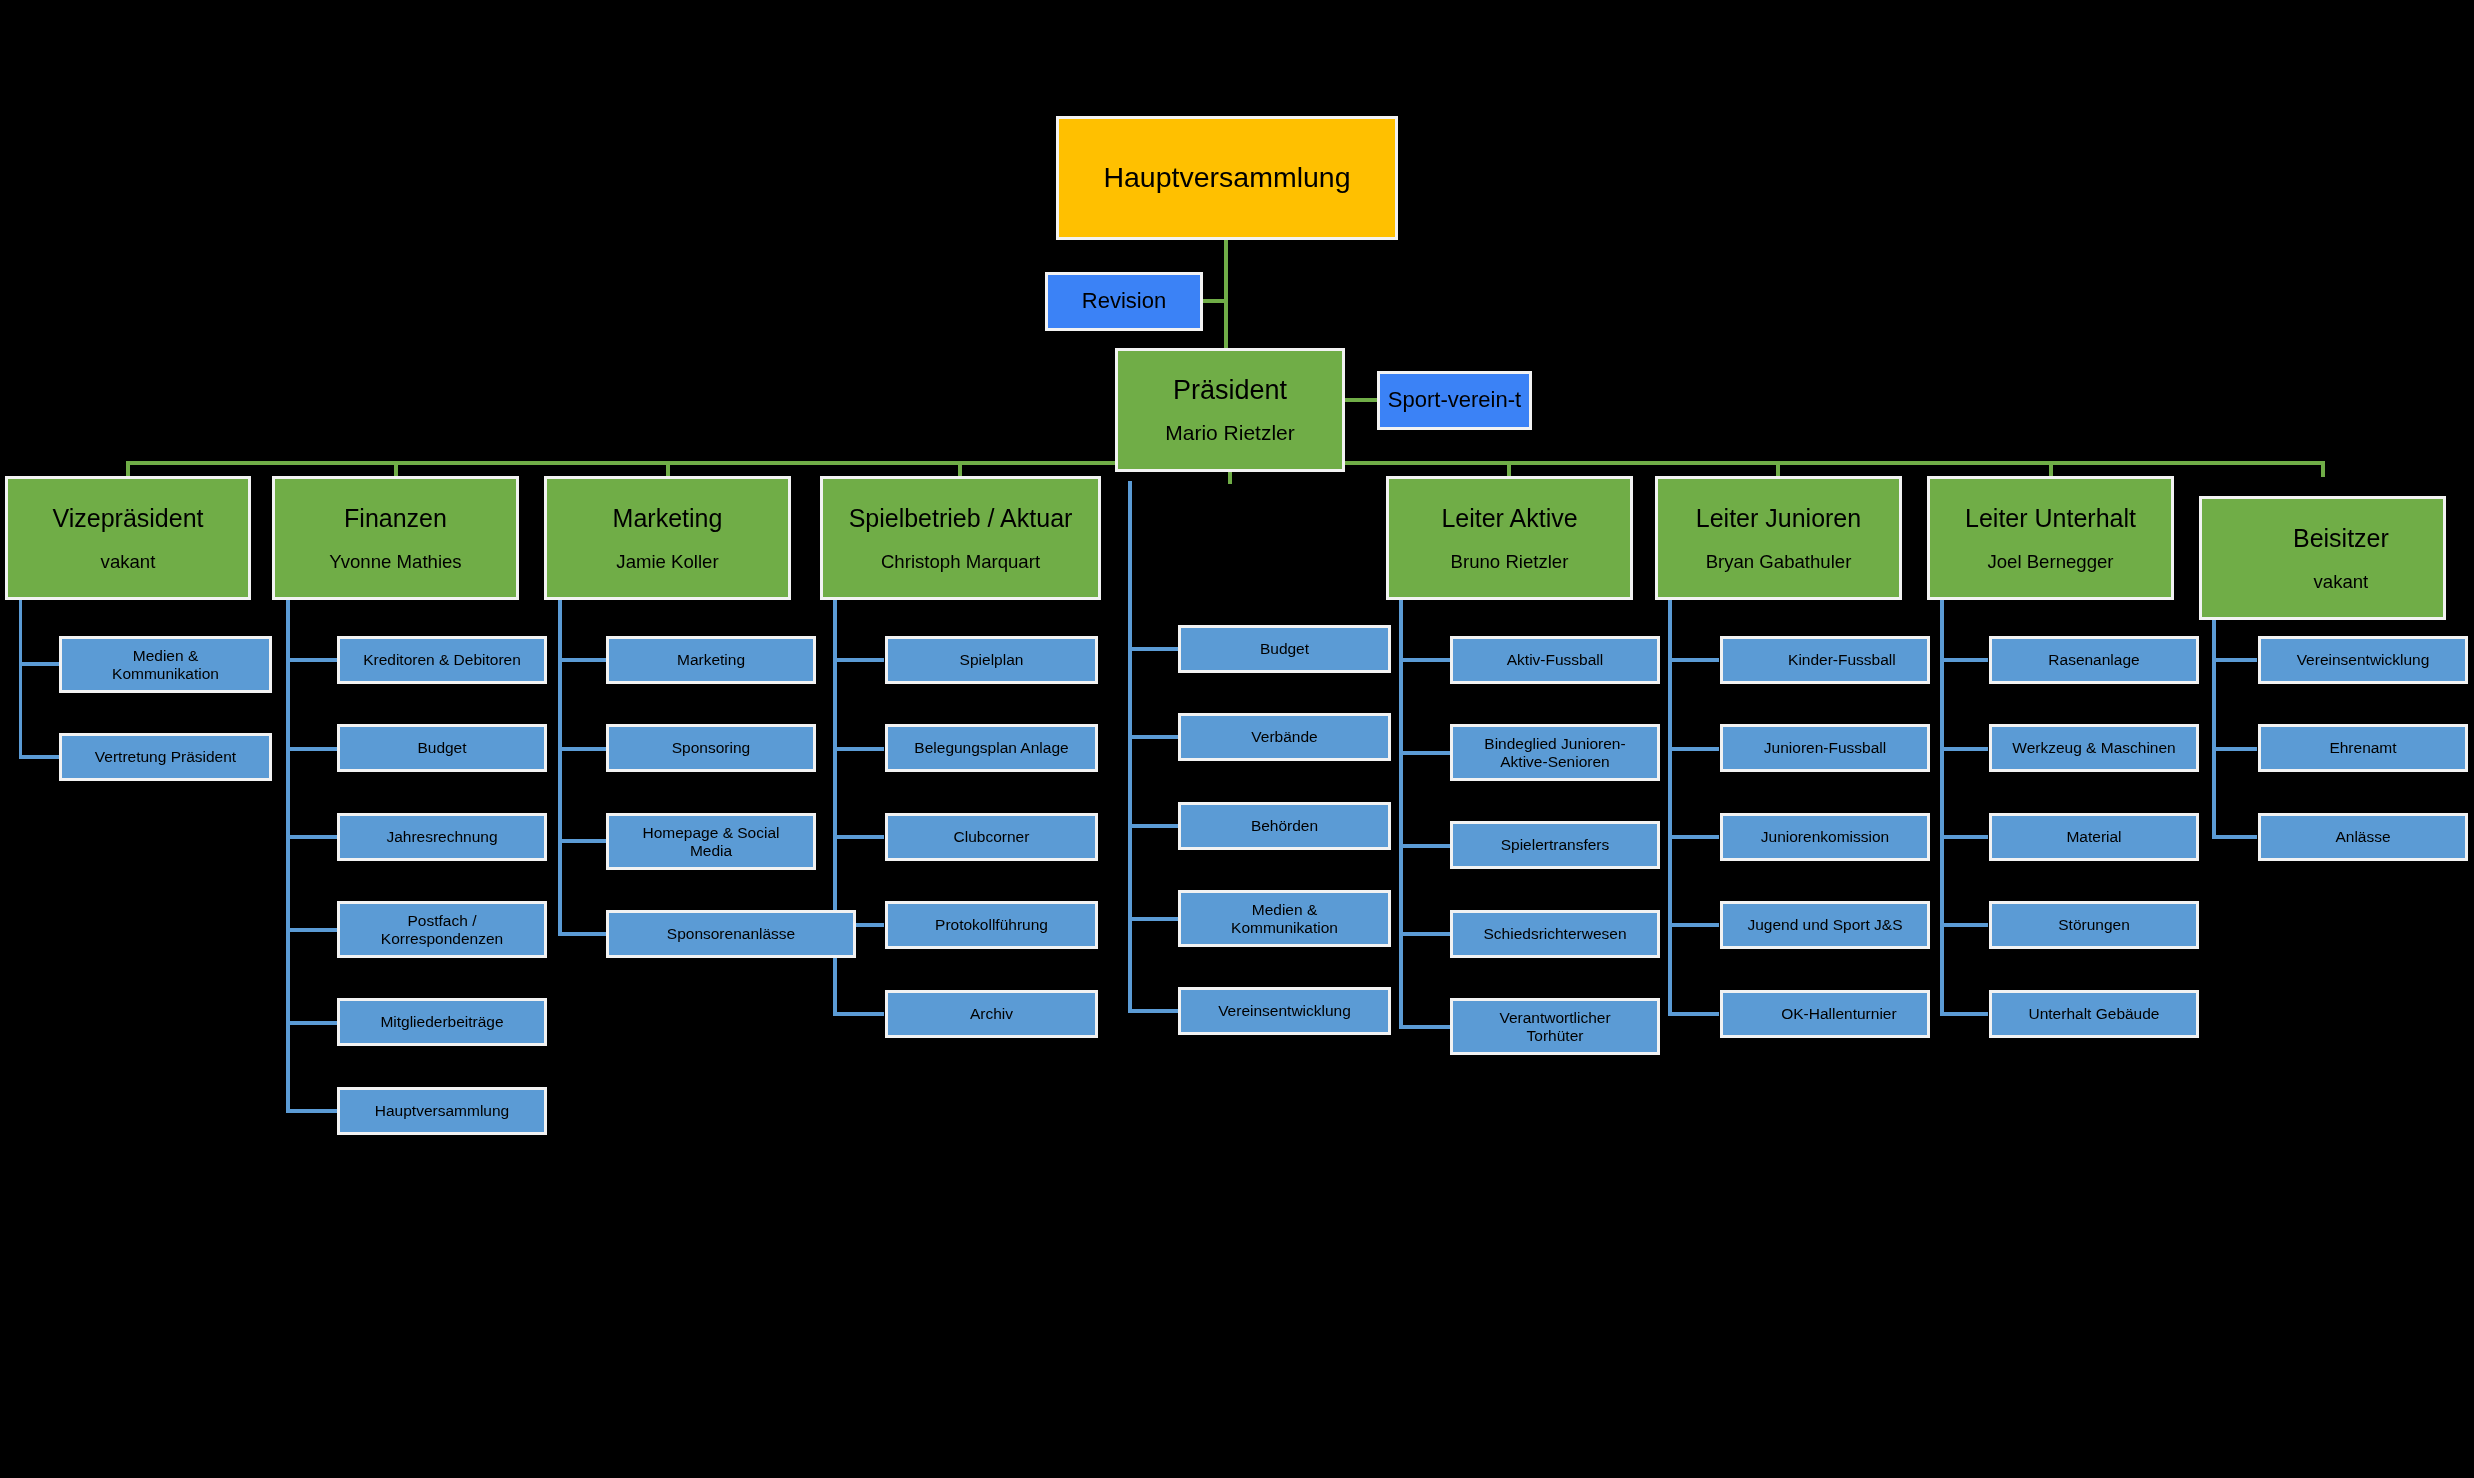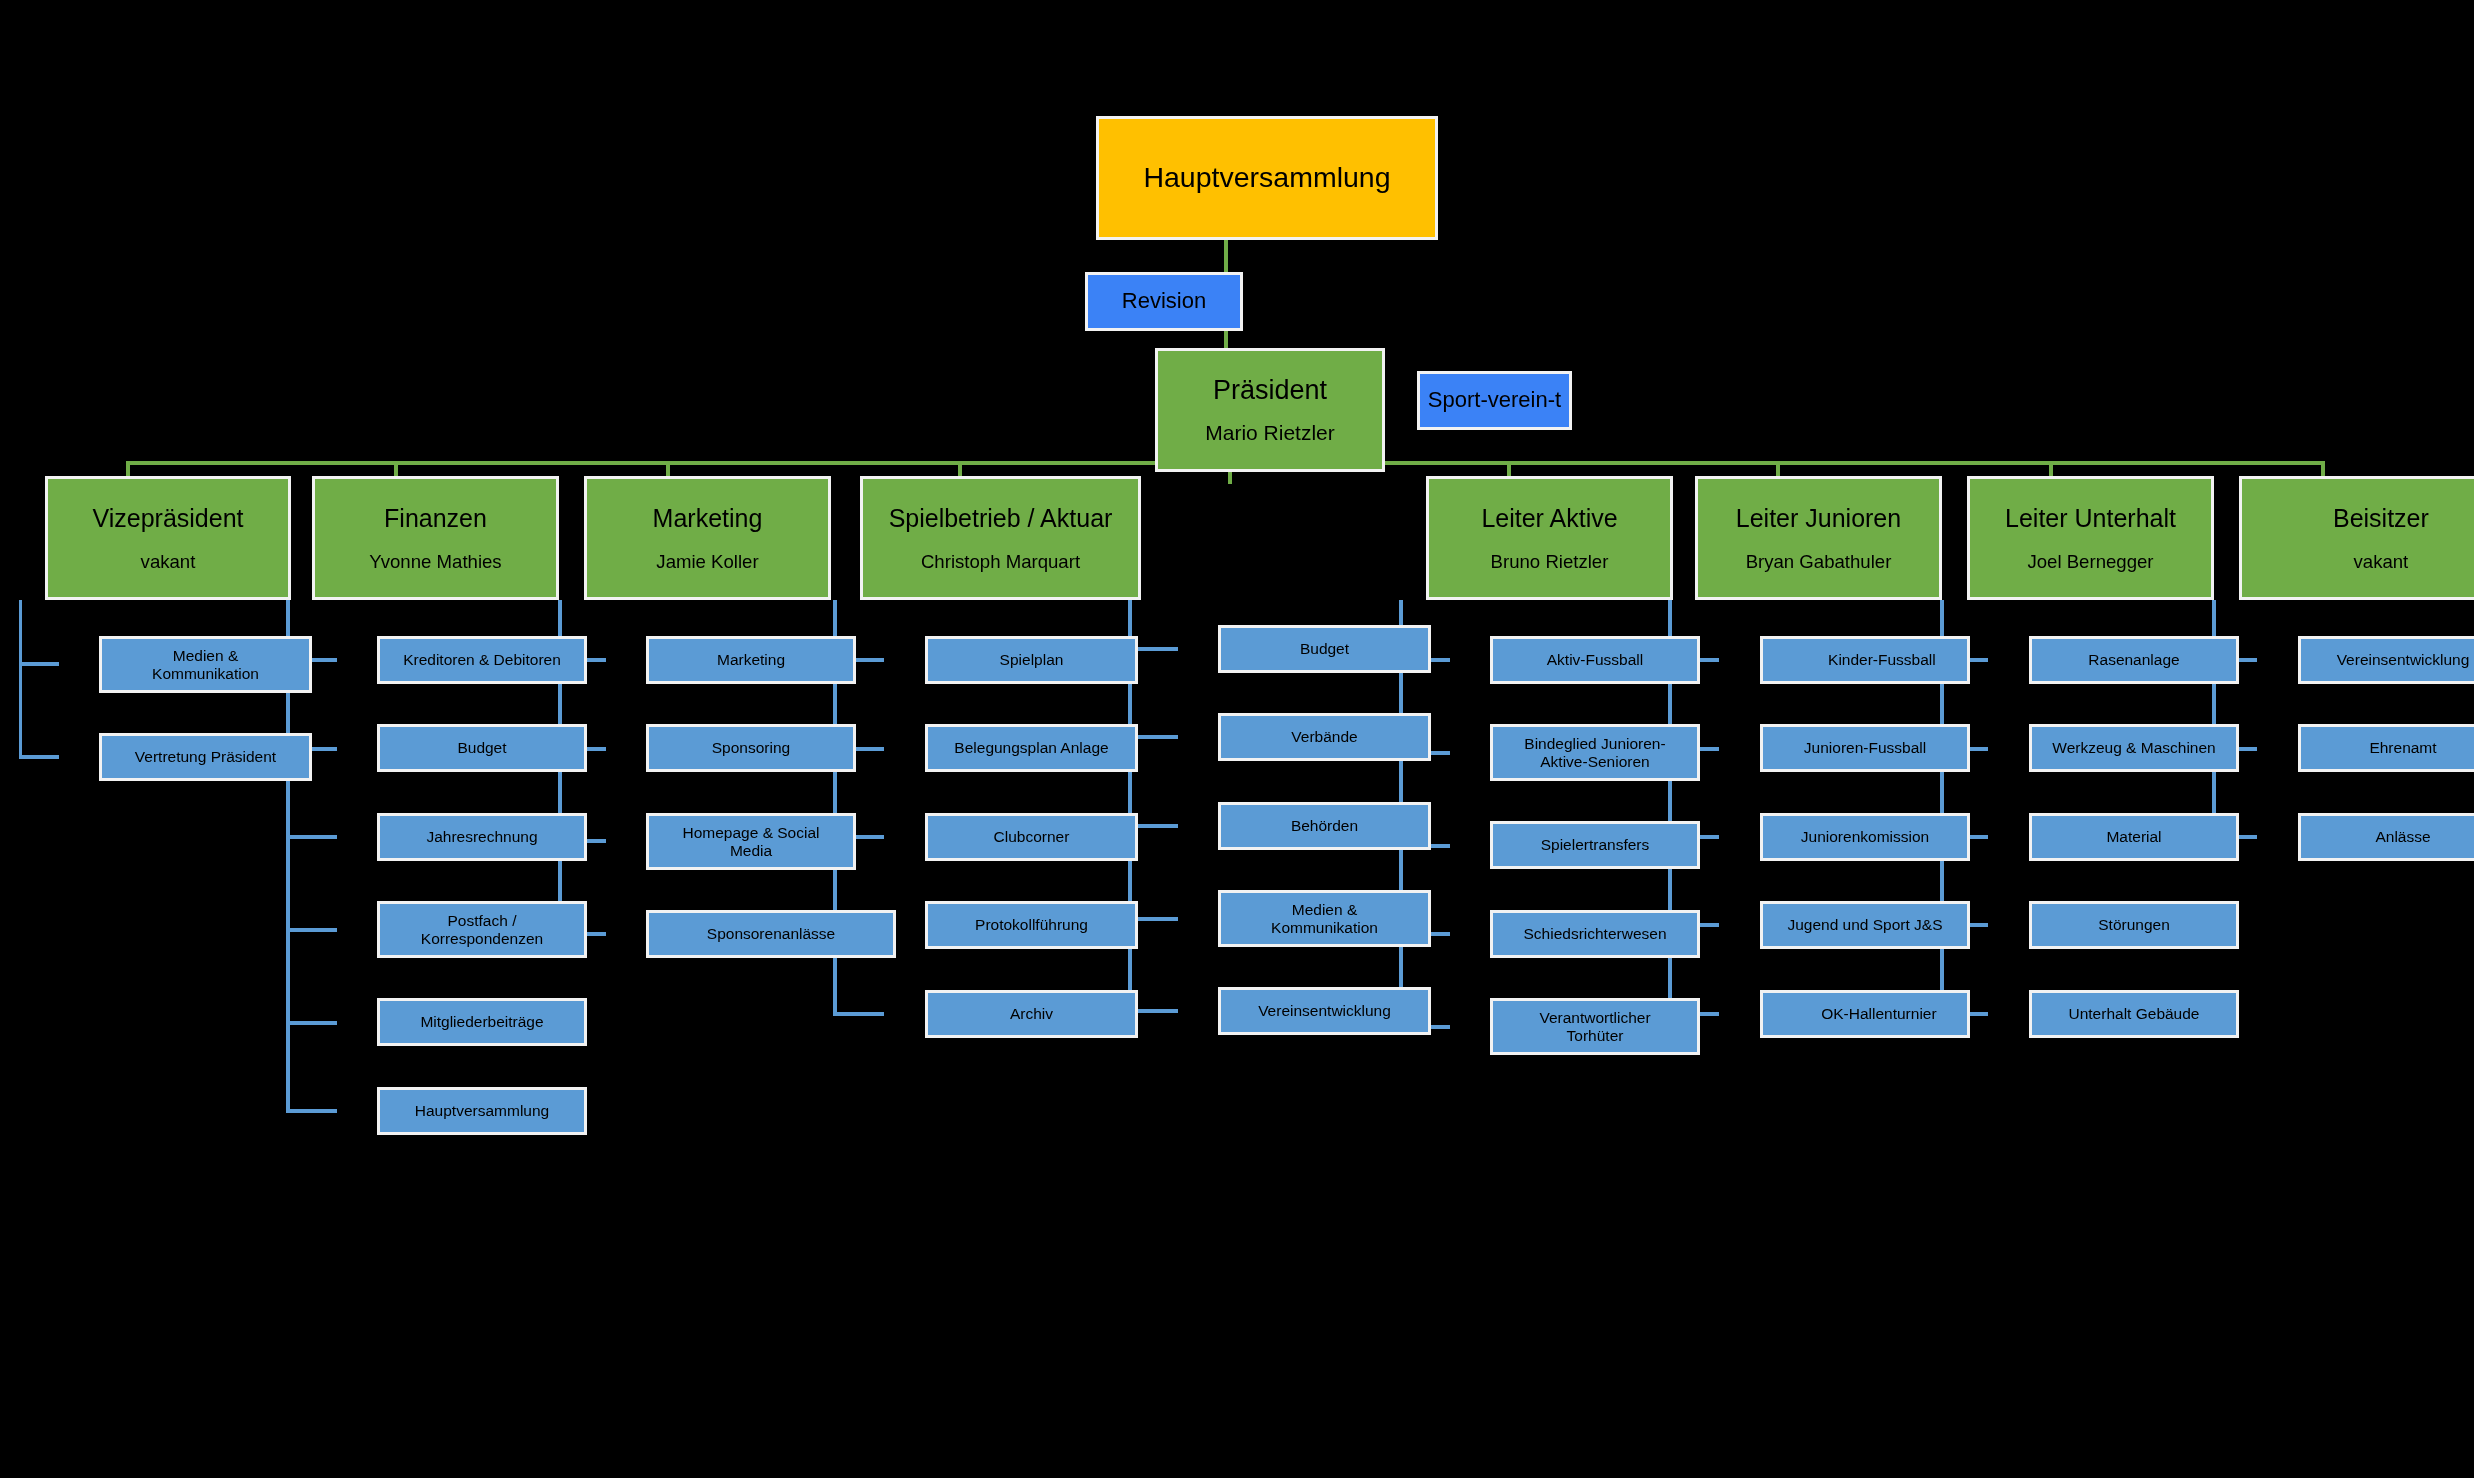--- a/index.html
+++ b/index.html
@@ -22,21 +22,20 @@
     position:absolute;
     box-sizing:border-box;
     display:flex;
     flex-direction:column;
     align-items:center;
     justify-content:center;
     text-align:center;
     border:3.7px solid #f2f2f2;
     z-index:5;
     padding:2.5px 6.2px;
-    margin-left:40px;
   }
   .node .title{
     display:block;
     width:100%;
     line-height:1.12;
     white-space:pre-line;
   }
   .node .person{
     display:block;
     width:100%;
@@ -256,21 +255,21 @@
     <div class="node leaf n-blue" style="left: 1989px; top: 901px; width: 210px; height: 48px;">
       <span class="title">Störungen</span>
     </div>
     <div class="conn b-h" style="left: 1940px; top: 923px; width: 48px; height: 3.7px;"></div>
     <div class="node leaf n-blue" style="left: 1989px; top: 990px; width: 210px; height: 48px;">
       <span class="title">Unterhalt Gebäude</span>
     </div>
     <div class="conn b-h" style="left: 1940px; top: 1012px; width: 48px; height: 3.7px;"></div>
     <div class="conn b-v" style="left: 1940px; top: 600px; width: 3.7px; height: 416px;"></div>
     <div class="conn g-v" style="left: 2321px; top: 461px; width: 4.3px; height: 15.5px;"></div>
-    <div class="node dept n-green" style="left: 2199px; top: 476px; width: 247px; height: 124px; padding-left: 43px;">
+    <div class="node dept n-green" style="left: 2199px; top: 496px; width: 247px; height: 124px; padding-left: 43px;">
       <span class="title">Beisitzer</span>
       <span class="person">vakant</span>
     </div>
     <div class="node leaf n-blue" style="left: 2258px; top: 636px; width: 210px; height: 48px;">
       <span class="title">Vereinsentwicklung</span>
     </div>
     <div class="conn b-h" style="left: 2212px; top: 658px; width: 45px; height: 3.7px;"></div>
     <div class="node leaf n-blue" style="left: 2258px; top: 724px; width: 210px; height: 48px;">
       <span class="title">Ehrenamt</span>
     </div>

